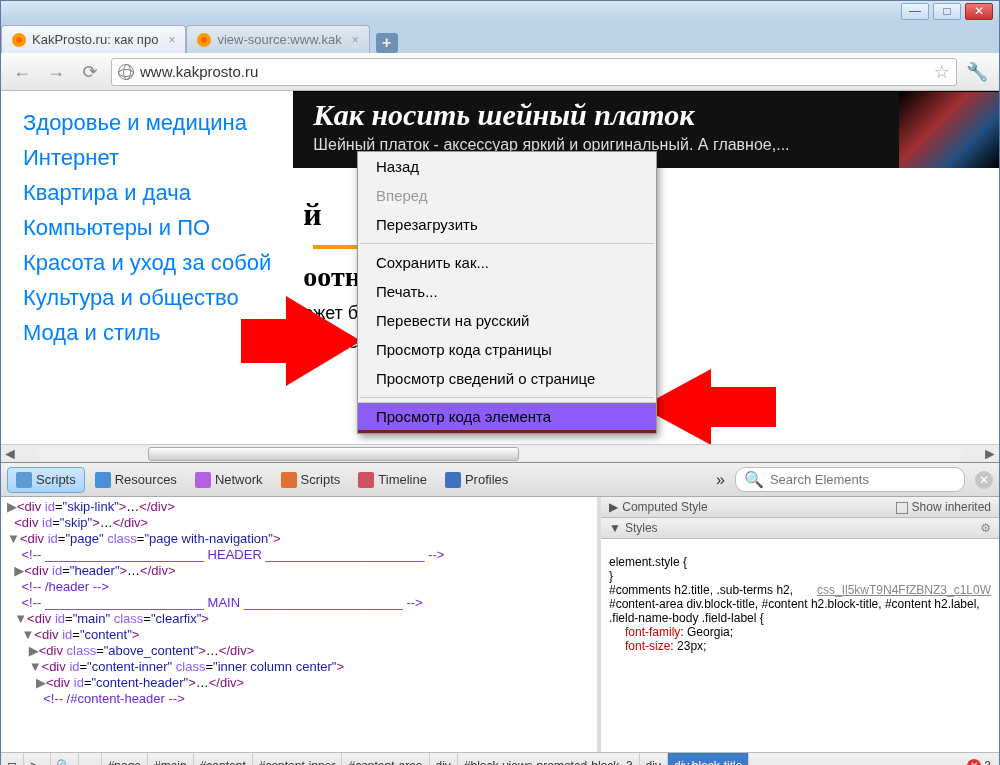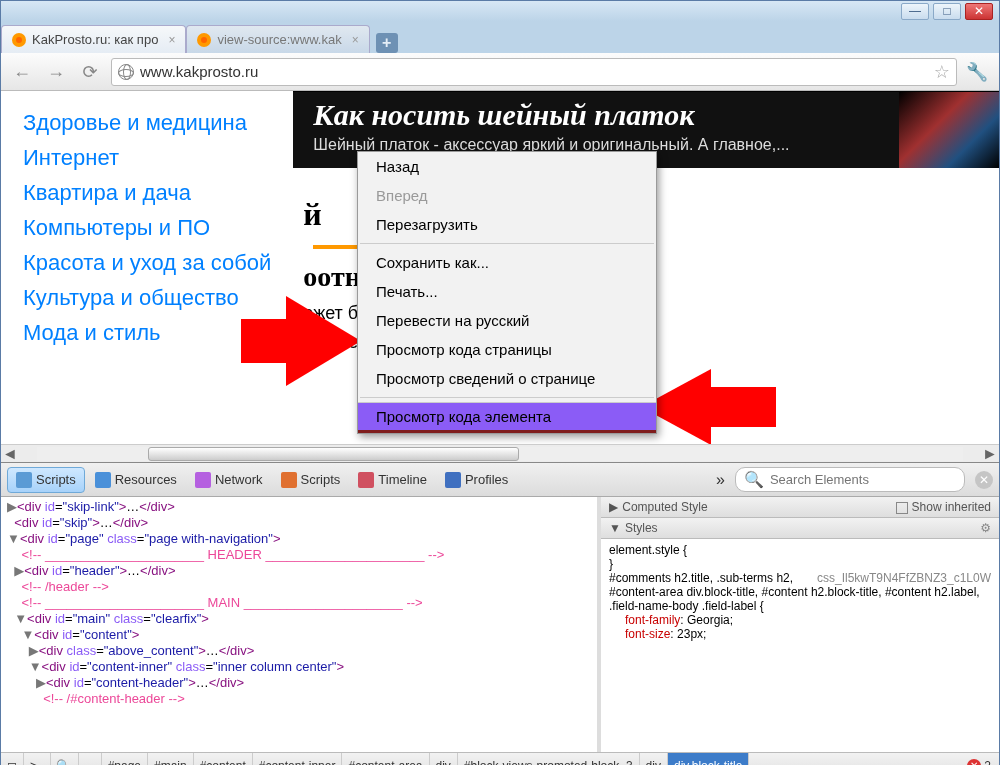--- a/index.html
+++ b/index.html
@@ -80,32 +80,32 @@
 .dt-search input { border:none; outline:none; font-size:13px; width:170px; color:#999;}
 .dt-close { width:18px;height:18px;border-radius:50%;background:#c5c5c5;color:#fff;display:flex;align-items:center;justify-content:center;font-size:12px;margin-left:8px;}
 
 .dt-body { display:flex; height: calc(100% - 34px - 0px); font-family: monospace; font-size:13px;}
 .dt-left { width:600px; overflow:hidden; padding:2px 6px; border-right:4px solid #ddd;}
 .dt-left .ln { white-space:pre; line-height:16px; }
 .dtl-tri { color:#777; }
 .tag { color:#881280; }
 .attr { color:#8b5cf6; }
 .str { color:#1a1aa6; }
-.cmt { color:#ec4899; }
+.cmt { color:#6d28d9; }
 
 .dt-right { flex:1; background:#fff; display:flex; flex-direction:column;}
 .dt-panel-head { background:linear-gradient(#f2f2f2,#dedede); border-bottom:1px solid #bbb; padding:3px 8px; font-size:12px; color:#555; display:flex; align-items:center;}
 .gear { margin-left:auto; color:#888;}
 .chk { width:12px;height:12px;border:1px solid #888;display:inline-block;margin-right:4px;vertical-align:middle;}
-.dt-styles { padding:4px 8px; font-family:monospace; font-size:12px; overflow:hidden;}
+.dt-styles { padding:16px 8px; font-family:monospace; font-size:12px; overflow:hidden;}
 .dt-styles .rule-head { background:#eee; font-size:11px; color:#666; padding:1px 4px; margin:3px -4px;}
 .sel { color:#000; }
 .prop { color:#c80000;}
 .val { color:#000;}
-.csslink { color:#888; float:right;}
+.csslink { text-decoration:underline; color:#888; float:right;}
 
 
 .dt-crumbs { height:26px; background:linear-gradient(#f2f2f2,#e0e0e0); border-top:1px solid #bbb; display:flex; align-items:center; font-size:12px; color:#333; }
 .dt-crumbs .cbtn { padding:0 6px; height:100%; display:flex; align-items:center; border-right:1px solid #ccc; }
 .dt-crumbs .cbtn.sel { background:#3d7cc9; color:#fff; }
 .dt-crumbs .err { margin-left:auto; margin-right:8px; display:flex;align-items:center;gap:3px;}
 .dt-crumbs .err .circ{width:14px;height:14px;background:#d33;border-radius:50%;color:#fff;display:flex;align-items:center;justify-content:center;font-size:10px;}
 
 
 .ico-el{background:#5b9bd5;} .ico-res{background:#4a90d9;} .ico-net{background:#b560e0;} .ico-scr{background:#e07030;} .ico-tl{background:#d05060;} .ico-prof{background:#4070c0;}

